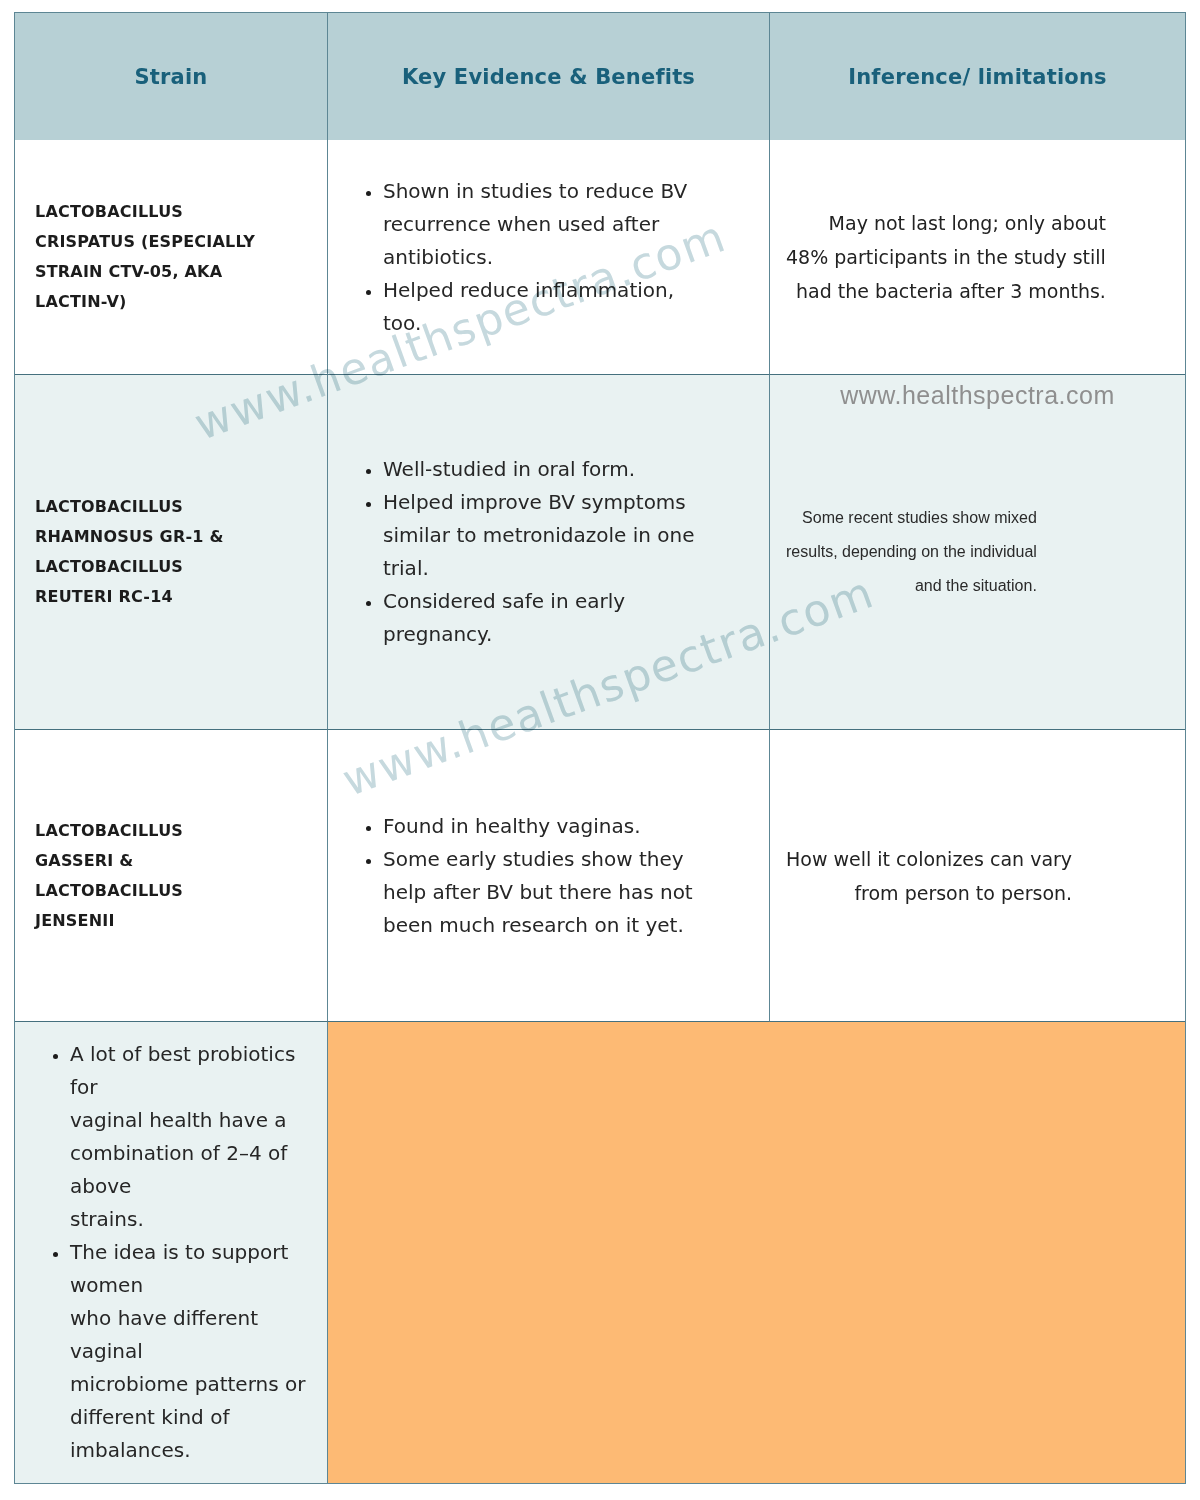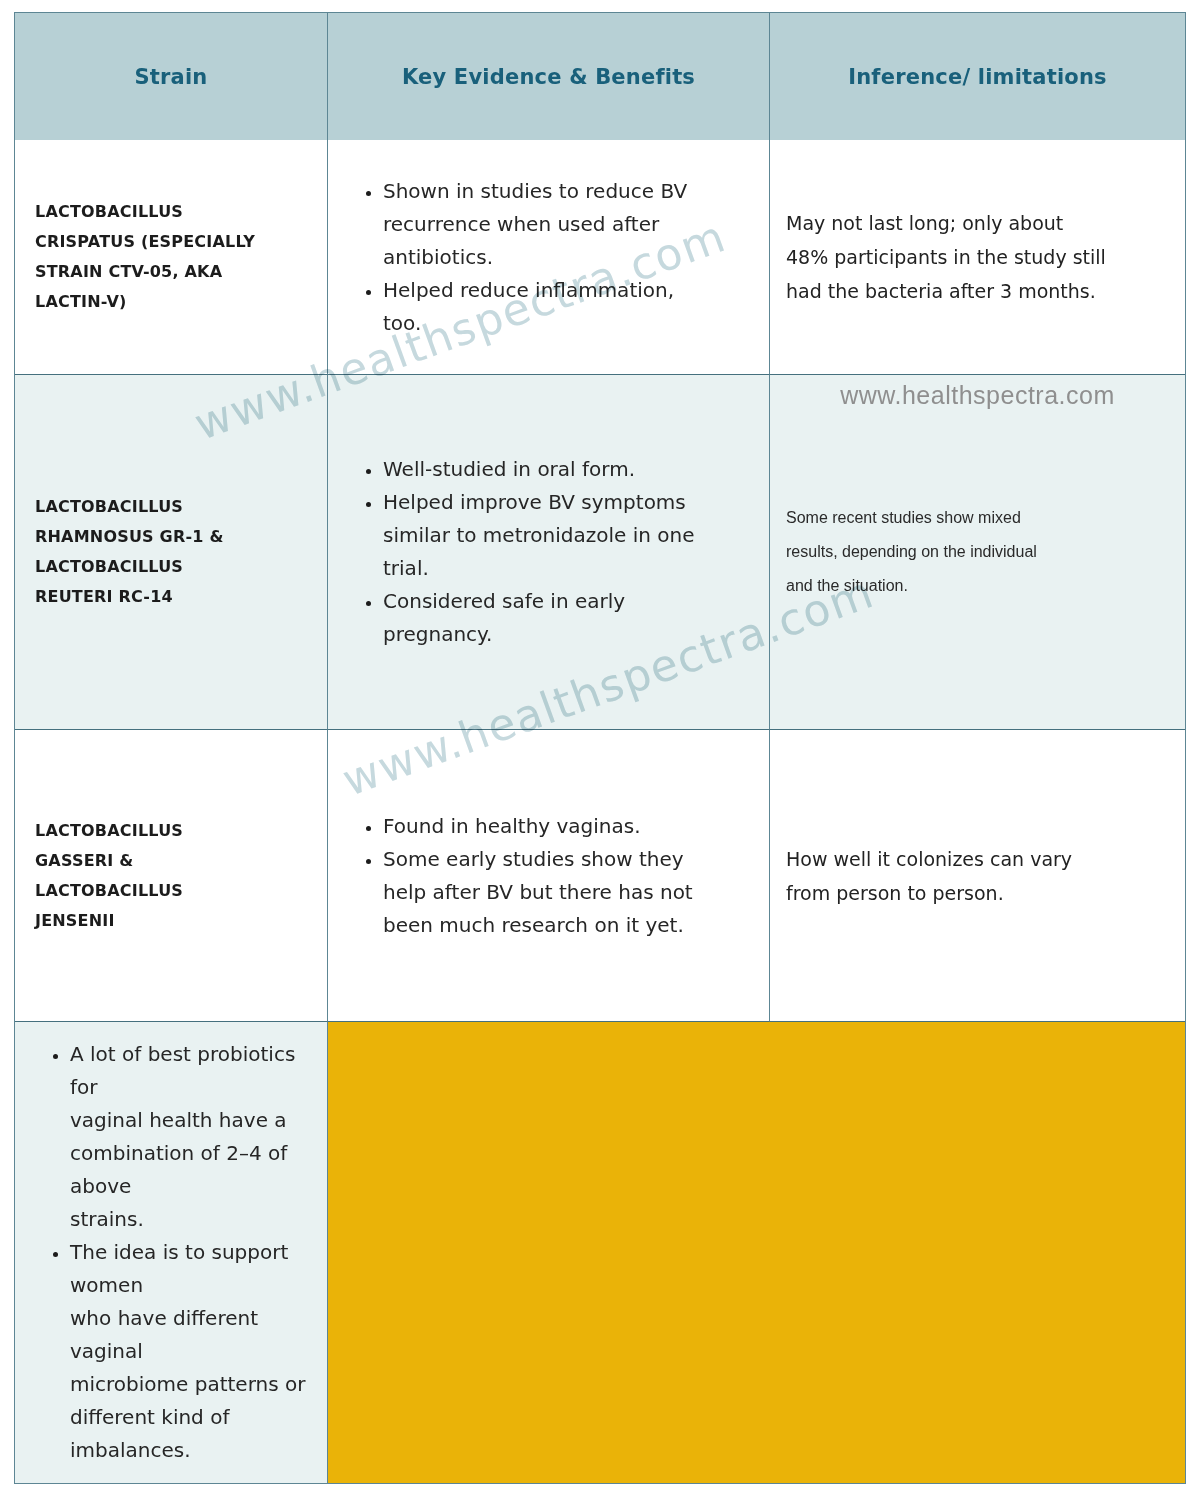--- a/index.html
+++ b/index.html
@@ -19,21 +19,21 @@
   }
   .probiotics-table {
     position: absolute;
     left: 14px; top: 12px;
     width: 1170px; height: 1470px;
     box-sizing: content-box;
     border: 1px solid #5d8694;
     display: grid;
     grid-template-columns: 313px 442px 415px;
     grid-template-rows: 127px 235px 355px 292px 461px;
-    background: #eab308;
+    background: #fdba74;
     z-index: 1;
   }
   .cell {
     box-sizing: border-box;
     position: relative;
     overflow: hidden;
   }
   .br { border-right: 1px solid #5d8694; }
   .bb { border-bottom: 1px solid #45707e; }
   .header-cell {
@@ -85,20 +85,21 @@
   .inference-cell {
     display: flex;
     align-items: center;
     padding: 0 12px 0 16px;
   }
   .inference-text {
     font-size: 19px;
     line-height: 34px;
     color: #222222;
     white-space: pre-line;
+    text-align: right;
   }
   .inference-text.alt-font {
     font-family: "Liberation Sans", sans-serif;
     font-size: 16px;
     color: #2a2a2a;
   }
   .cell-watermark-horizontal {
     position: absolute;
     top: 6px; left: 0; right: 0;
     text-align: center;

